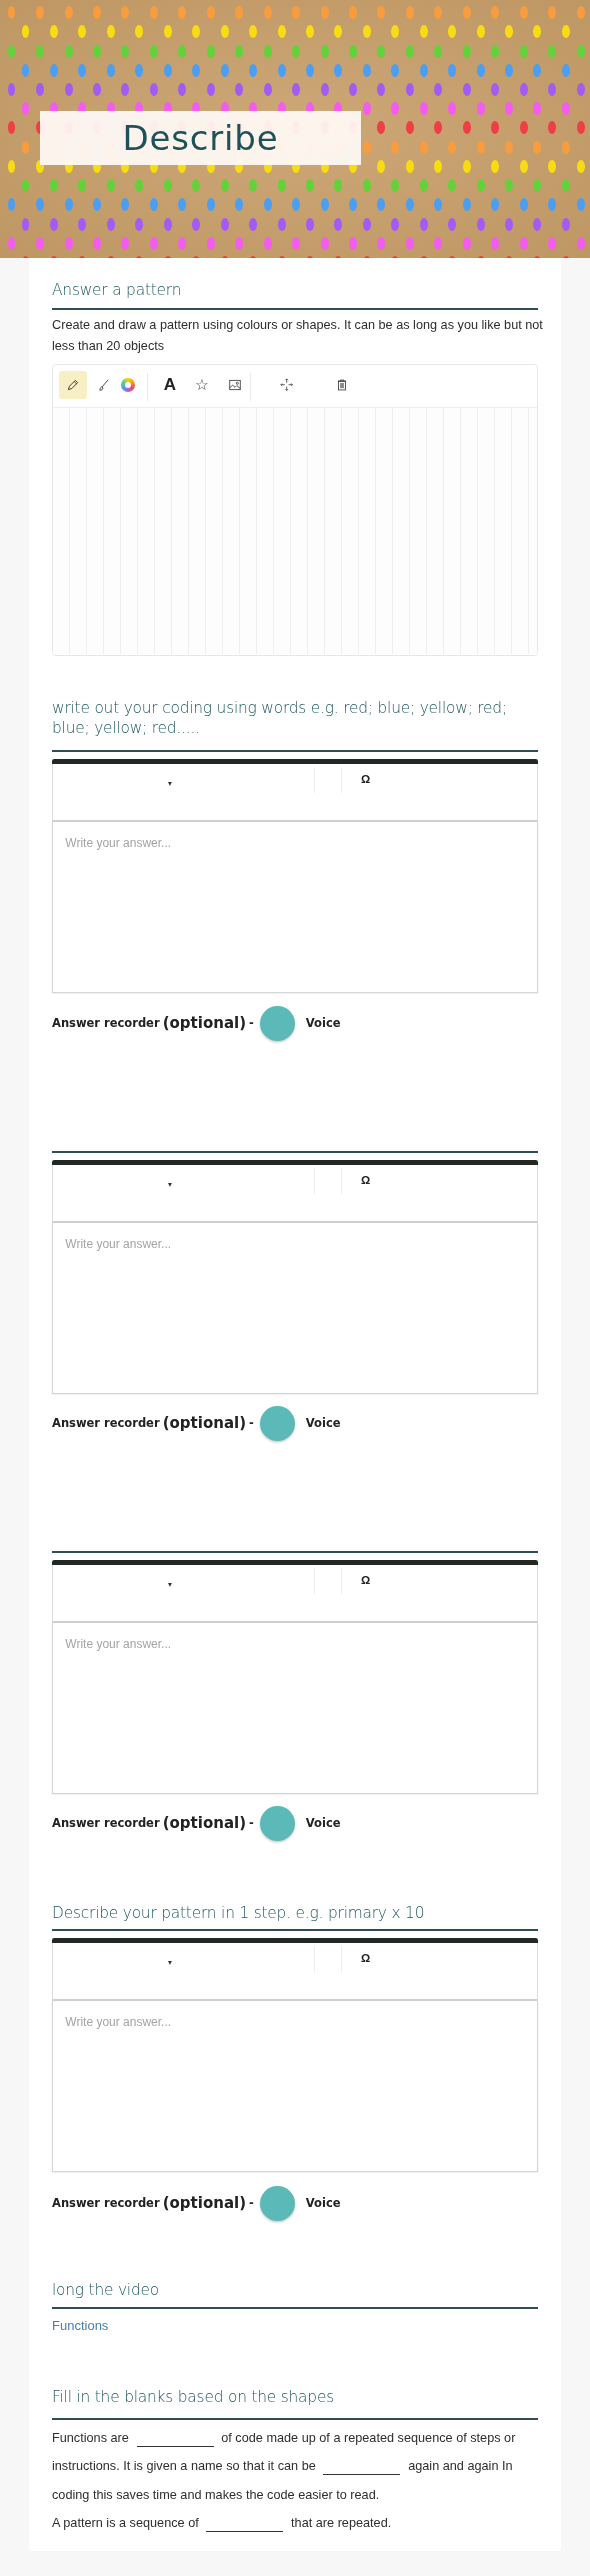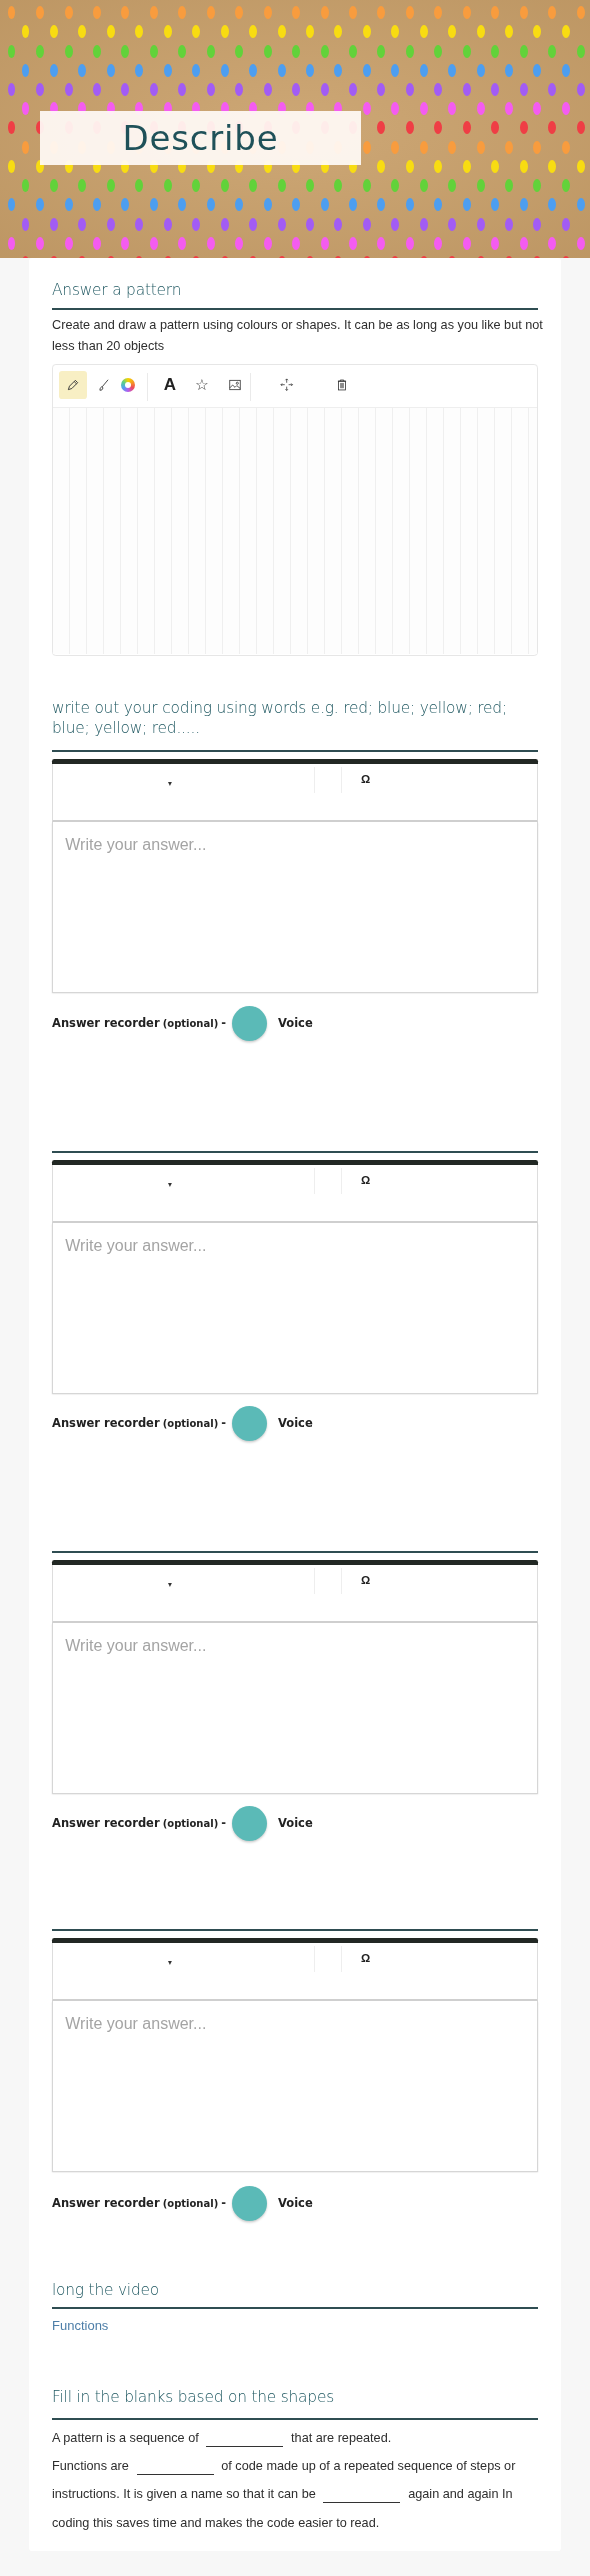--- a/index.html
+++ b/index.html
@@ -66,29 +66,29 @@
   .ed-toolbar {
     position: relative; height: 58px; border-left: 0.8px solid #ddd; border-right: 0.8px solid #ddd;
     border-bottom: 2.3px solid #cfcfcf; background: #fff;
   }
   .ed-dd { position: absolute; left: 115px; top: 15.4px; font-size: 7.7px; color: #333; }
   .ed-sep1 { position: absolute; left: 261px; top: 3.1px; width: 0.8px; height: 26px; background: #eee; }
   .ed-sep2 { position: absolute; left: 288px; top: 3.1px; width: 0.8px; height: 26px; background: #eee; }
   .ed-omega { position: absolute; left: 308px; top: 9.2px; font-size: 11.5px; font-weight: bold; color: #222; }
   .ed-area {
     height: 171px; border: 0.8px solid #d6d6d6; border-top: none; background: #fff;
-    padding: 14px 12.3px; font-size: 16px; color: #a4a4a4;
+    padding: 14px 12.3px; font-size: 12px; color: #a4a4a4;
     box-shadow: 0 0.8px 1.5px rgba(0,0,0,0.15);
   }
   .recorder {
     position: absolute; left: 23px; height: 34px; display: flex; align-items: center;
     font-family: "DejaVu Sans", sans-serif;
   }
   .rec-label { font-size: 11.5px; font-weight: bold; color: #222; }
-  .rec-opt { font-size: 10px; font-weight: bold; color: #222; margin-left: 3.1px; }
+  .rec-opt { font-size: 15px; font-weight: bold; color: #222; margin-left: 3.1px; }
   .rec-dash { font-size: 11.5px; font-weight: bold; margin-left: 3.1px; }
   .rec-btn {
     width: 35px; height: 35px; border-radius: 50%; background: #5bbab7; margin-left: 6.1px;
     box-shadow: 0 1.5px 2.3px rgba(0,0,0,0.2); cursor: pointer;
   }
   .rec-voice { font-size: 11.5px; font-weight: bold; color: #222; margin-left: 10.8px; }
   .video-link { position: absolute; left: 23px; font-size: 13px; color: #4d7ea8; cursor: pointer; }
   .blanks { position: absolute; left: 23px; width: 492px; font-size: 12.7px; line-height: 28px; color: #2e2e2e; }
   .blank {
     display: inline-block; width: 77px; height: 17px; border-bottom: 1.2px solid #333;
@@ -499,20 +499,21 @@
     <div class="ed-area">Write your answer...</div>
   </div>
   <div class="recorder" style="top:1548px">
     <span class="rec-label">Answer recorder</span>
     <span class="rec-opt">(optional)</span>
     <span class="rec-dash">-</span>
     <div class="rec-btn"></div>
     <span class="rec-voice">Voice</span>
   </div>
 
+  <div class="sec-title" style="top:1645px">Describe your pattern in 1 step.  e.g. primary x 10</div>
   <div class="sec-line" style="top:1671px"></div>
   <div class="editor" style="top:1680px">
     <div class="ed-bar"></div>
     <div class="ed-toolbar">
       <span class="ed-dd">▾</span>
       <div class="ed-sep1"></div>
       <div class="ed-sep2"></div>
       <span class="ed-omega">Ω</span>
     </div>
     <div class="ed-area">Write your answer...</div>
@@ -525,21 +526,21 @@
     <span class="rec-voice">Voice</span>
   </div>
 
   <div class="sec-title" style="top:2022px">long the video</div>
   <div class="sec-line" style="top:2049px"></div>
   <a class="video-link" style="top:2060px">Functions</a>
 
   <div class="sec-title" style="top:2129px">Fill in the blanks based on the shapes</div>
   <div class="sec-line" style="top:2160px"></div>
   <div class="blanks" style="top:2166px">
+    <div style="line-height:28.4px;">
+      <span>Functions are</span><span class="blank"></span><span>of code made up of a repeated sequence of steps or instructions. It is given a name so that it can be</span><span class="blank"></span><span>again and again In coding this saves time and makes the code easier to read.</span>
+    </div>
     <div>
       <span>A pattern is a sequence of</span><span class="blank"></span><span>that are repeated.</span>
     </div>
-    <div style="line-height:28.4px;">
-      <span>Functions are</span><span class="blank"></span><span>of code made up of a repeated sequence of steps or instructions. It is given a name so that it can be</span><span class="blank"></span><span>again and again In coding this saves time and makes the code easier to read.</span>
-    </div>
   </div>
 </div>
 
 
 </body></html>

